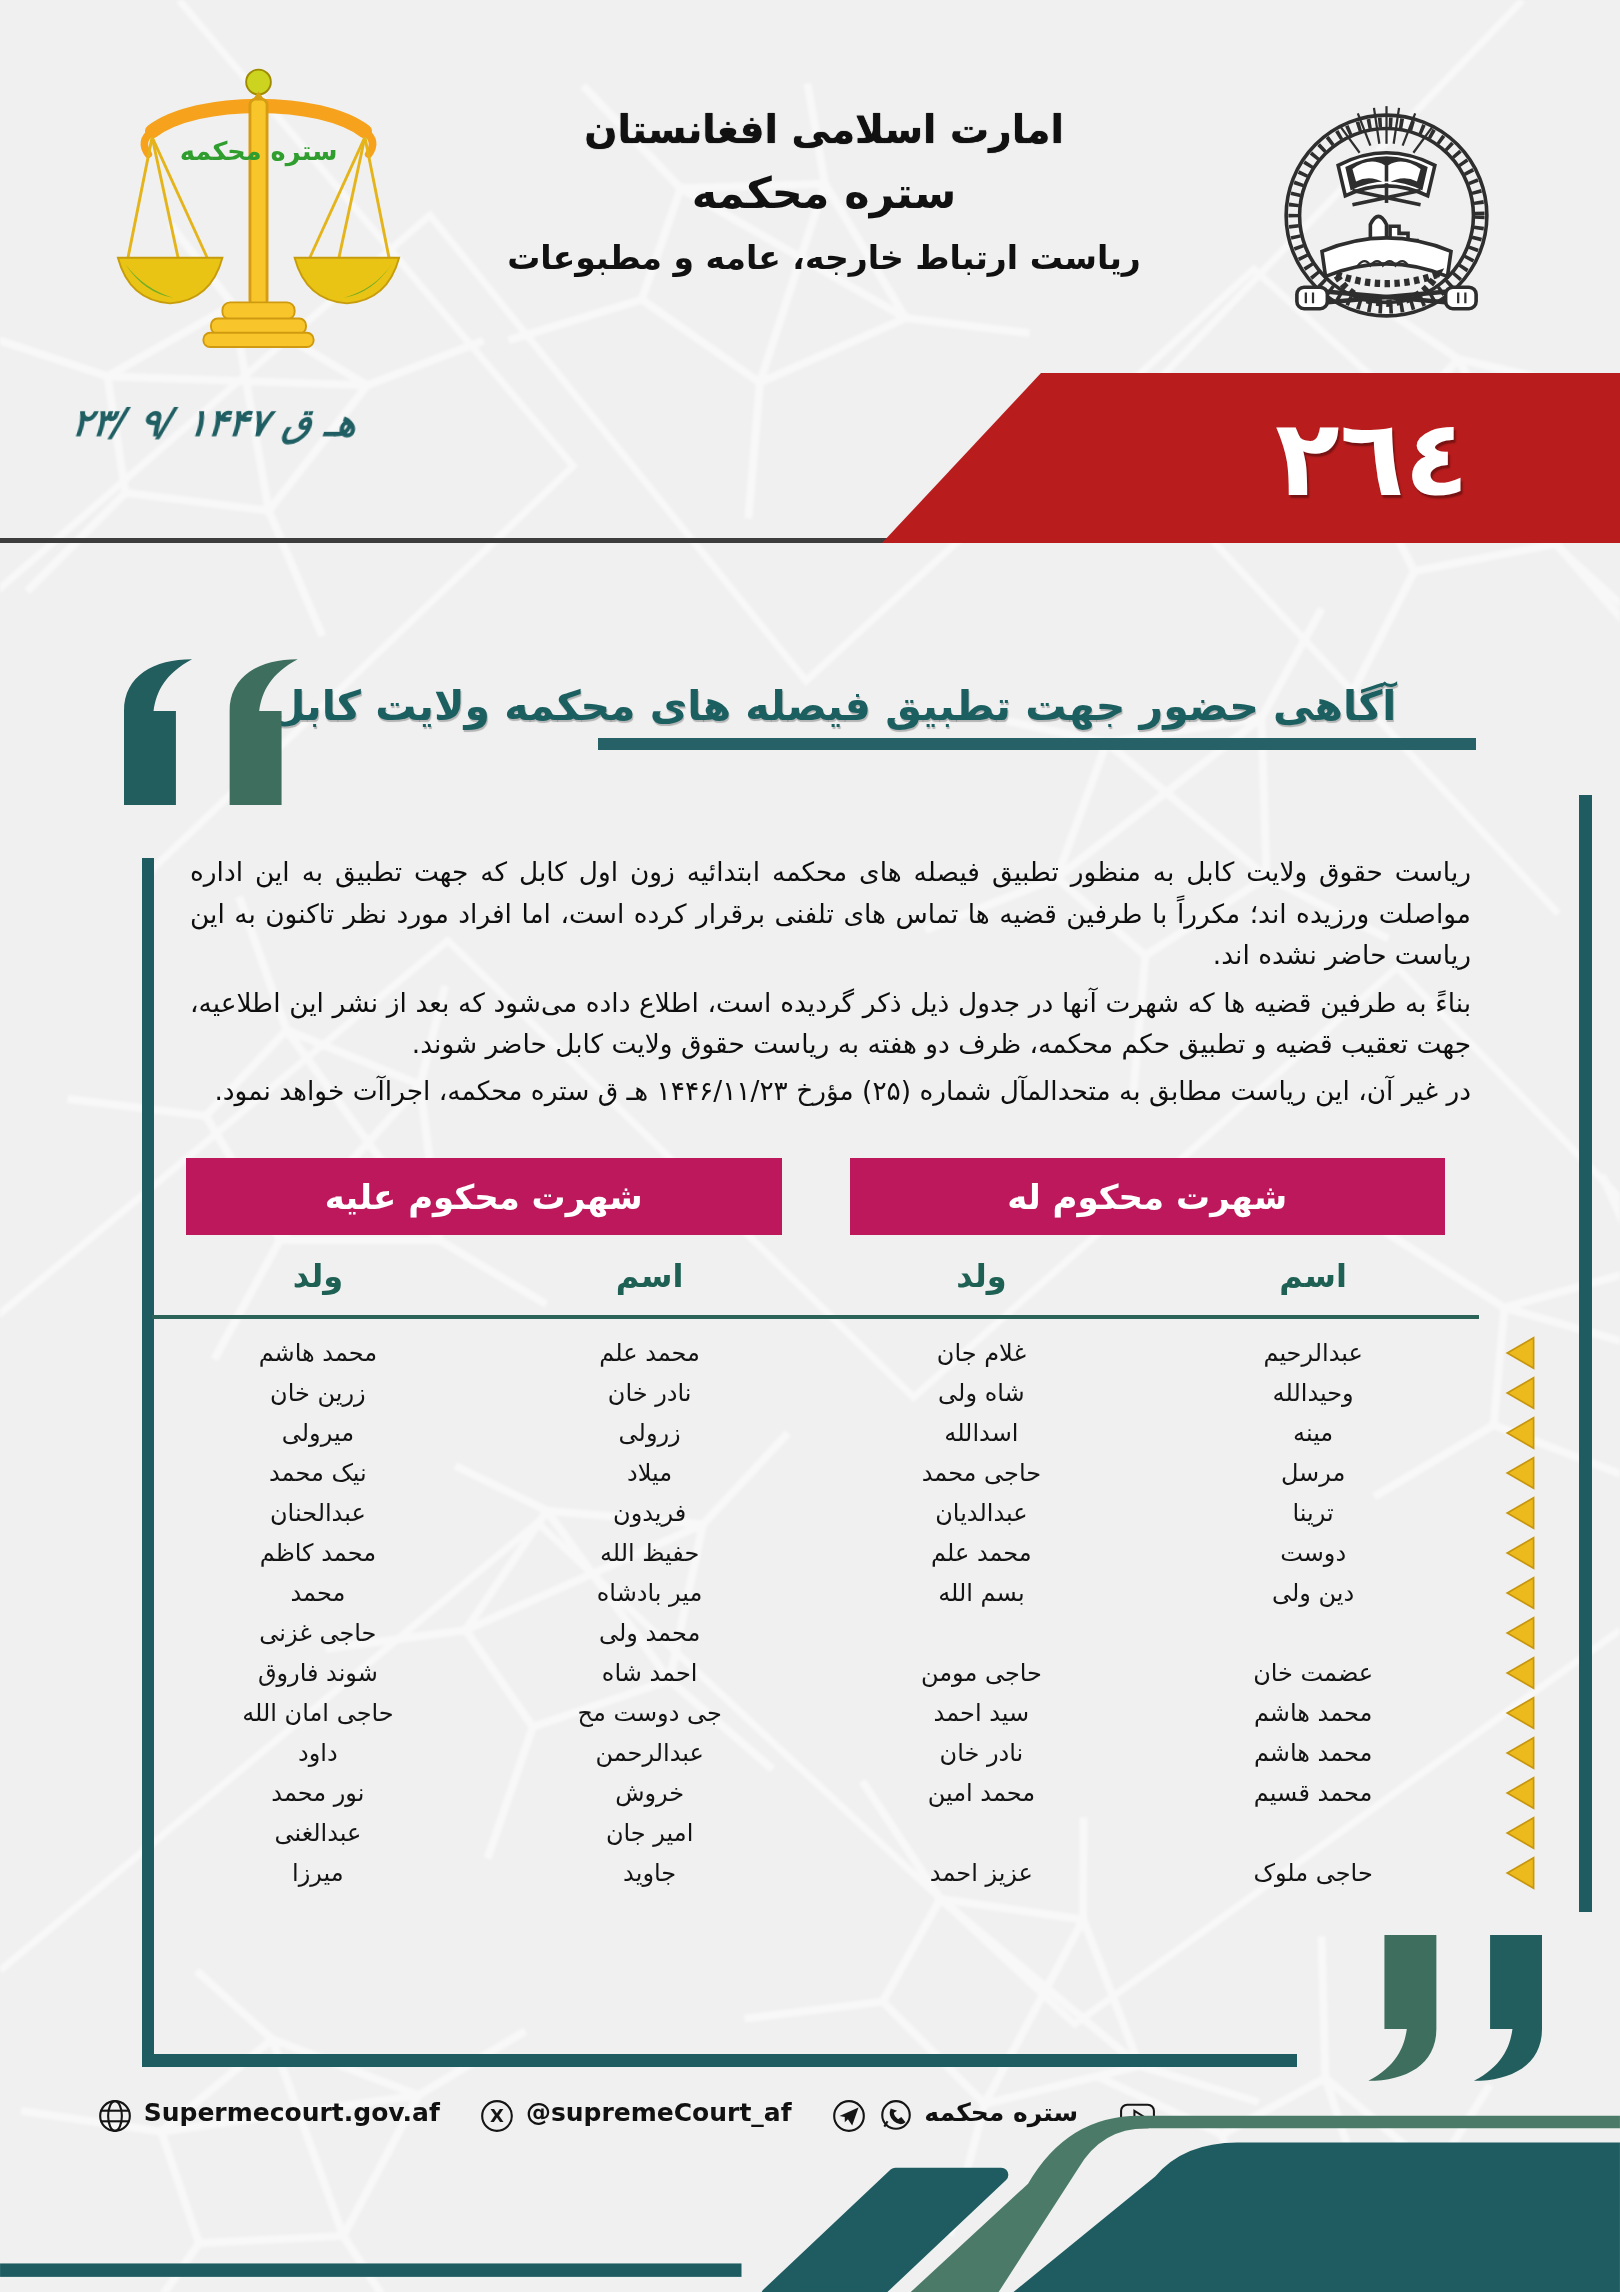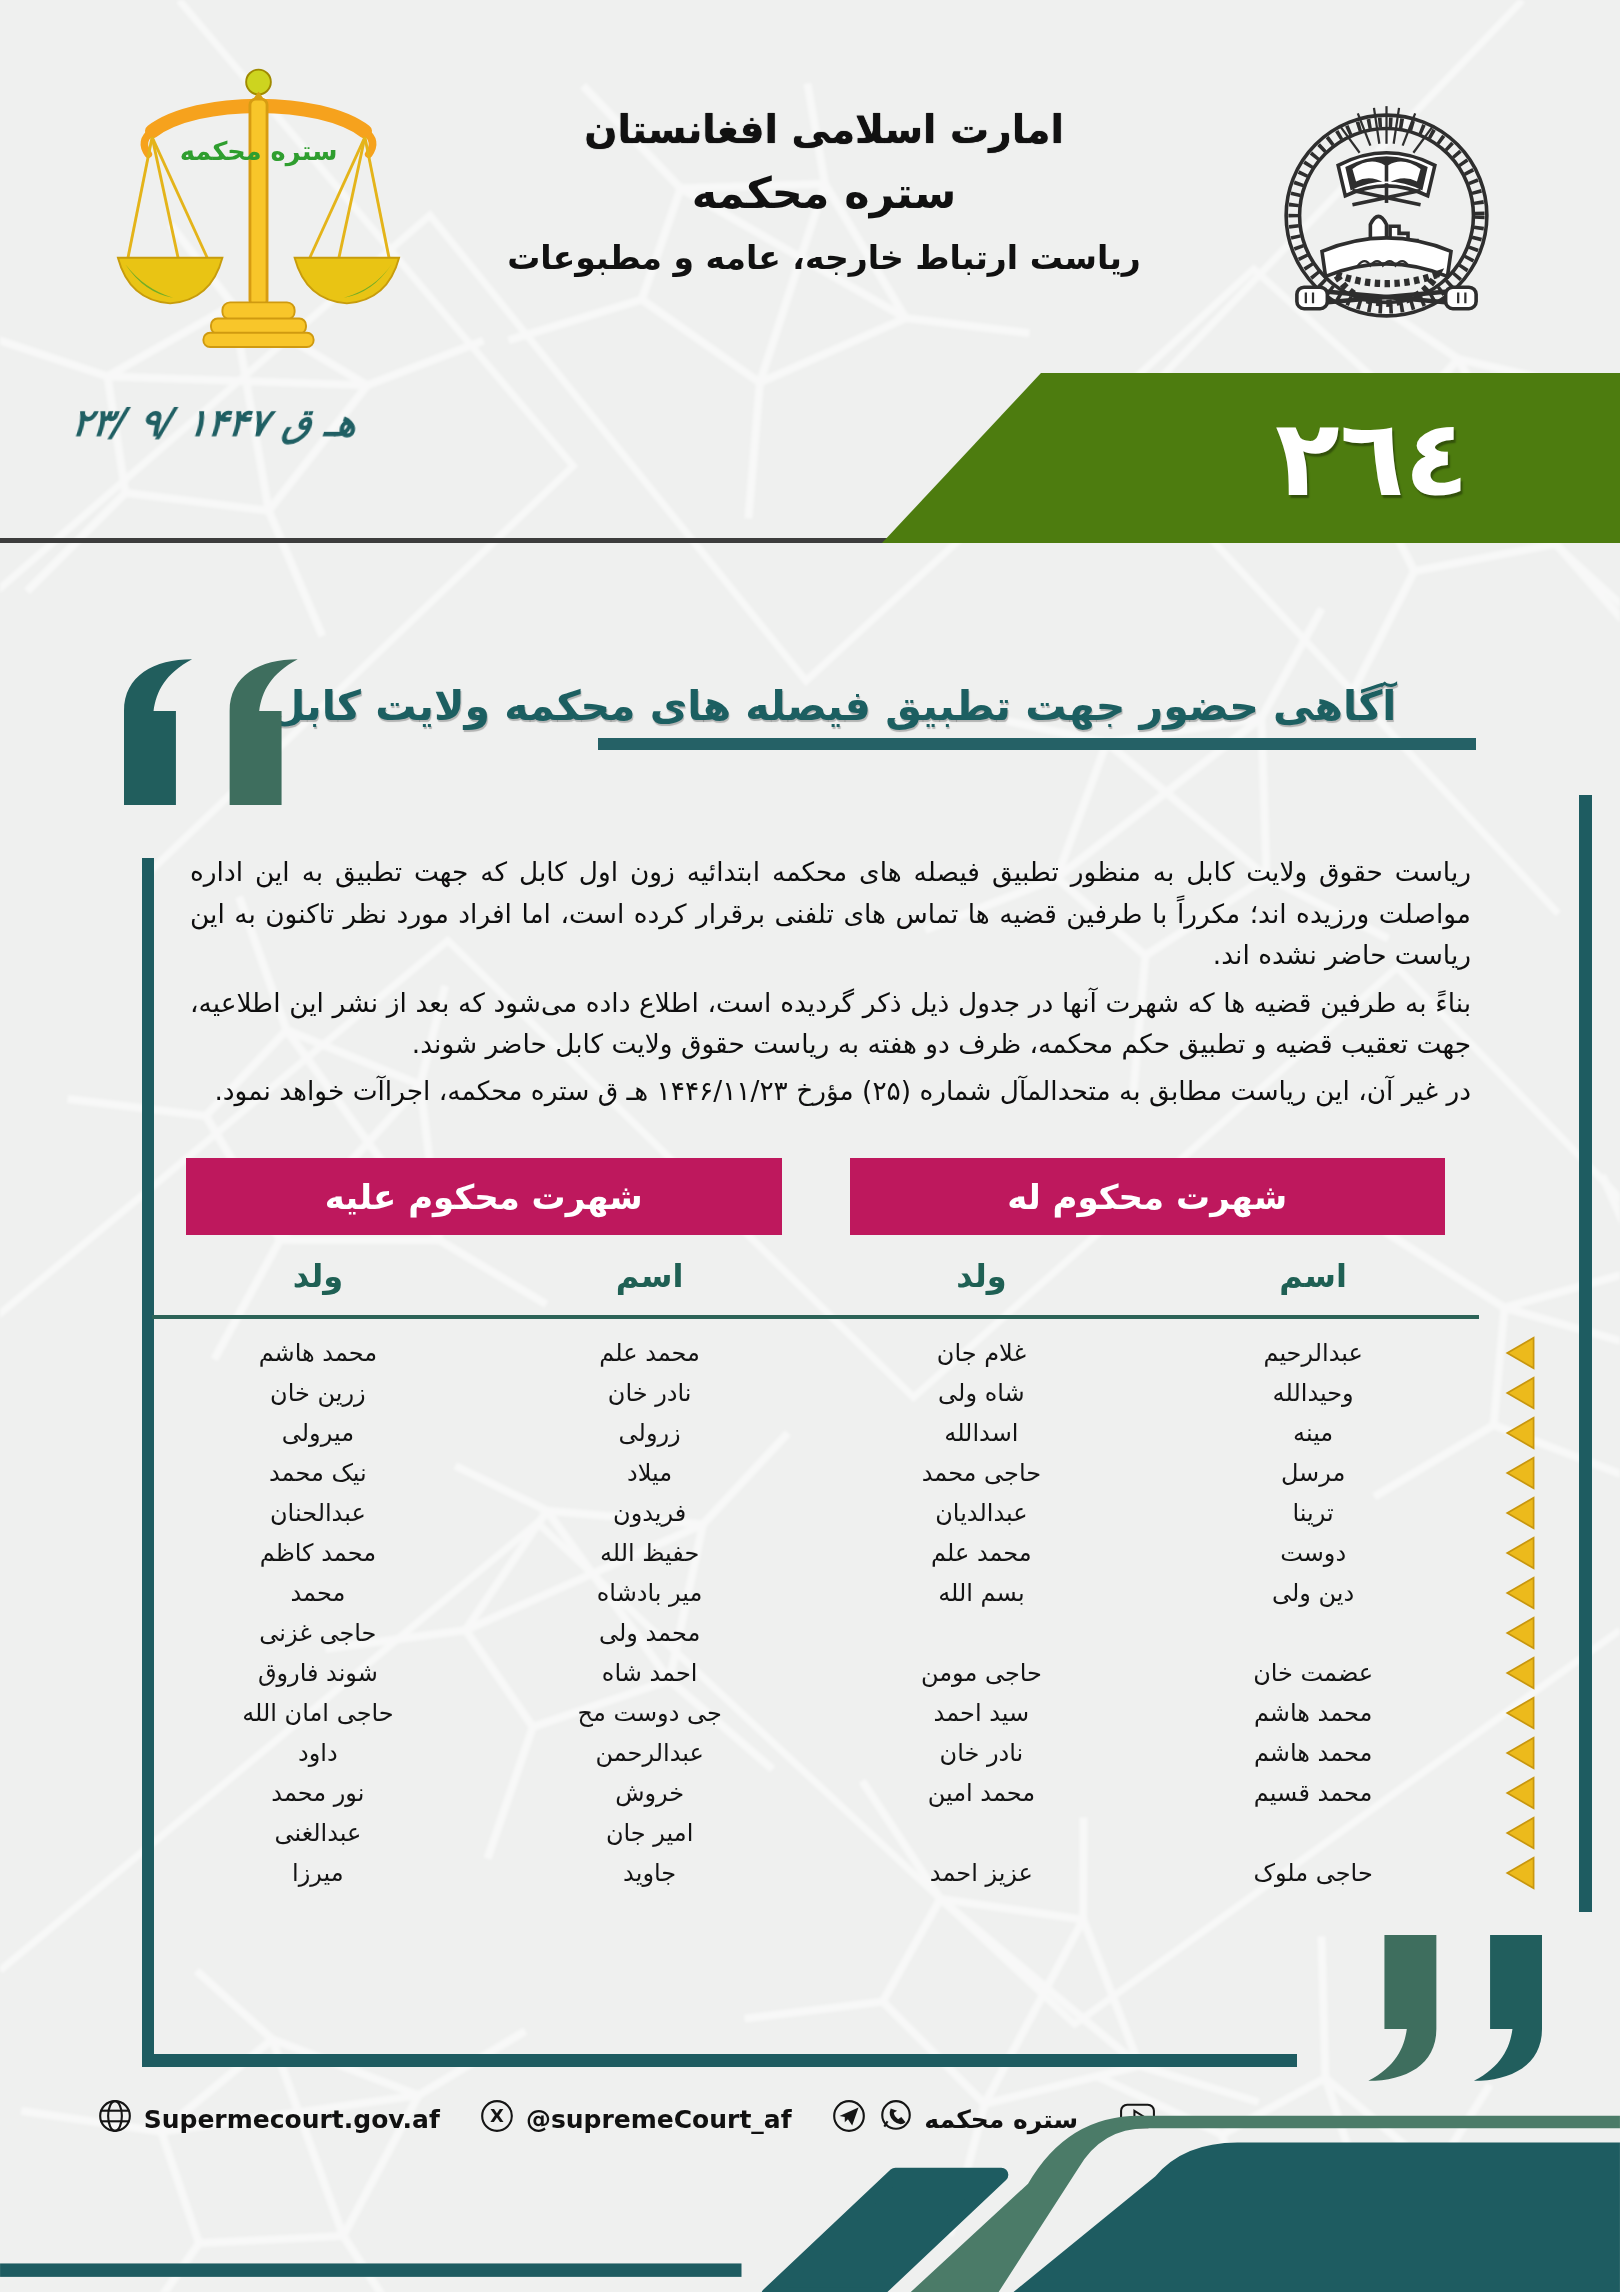--- a/index.html
+++ b/index.html
@@ -12,21 +12,21 @@
 
   .abs{position:absolute;}
 
   
   .hdr-center{left:466px;top:107px;width:716px;text-align:center;direction:rtl;color:#111;}
   .hdr-callig{font-size:39px;font-weight:700;letter-spacing:0.9px;text-shadow:0 0 0.9px #000;}
   .hdr-court{font-size:43px;font-weight:700;margin-top:16px;}
   .hdr-dir{font-size:33px;font-weight:700;margin-top:20px;}
 
   
-  .num-banner{left:882px;top:373px;width:738px;height:170px;background:#4d7c0f;
+  .num-banner{left:882px;top:373px;width:738px;height:170px;background:#b91c1c;
               clip-path:polygon(159px 0,100% 0,100% 100%,0 100%);
               display:flex;align-items:center;justify-content:center;}
   .num-banner span{color:#fff;font-size:106px;font-weight:700;direction:ltr;
                    padding-left:242px;text-shadow:1.8px 2.7px 1.8px rgba(0,0,0,.35);}
   .hline-dark{left:0;top:538px;width:905px;height:5.4px;background:#3d3d3d;}
   .issue-date{left:72px;top:401px;width:385px;font-size:38px;font-weight:700;font-style:italic;
               color:#1f5f63;direction:ltr;transform:skewX(-6deg);text-align:left;}
 
   
   .notice-title{left:188px;top:682px;width:1290px;text-align:center;direction:rtl;
@@ -57,21 +57,21 @@
   .colh{font-size:32px;font-weight:700;color:#1f6054;text-align:center;align-self:center;}
   .col-rule{left:152px;top:1315px;width:1327px;height:3.6px;background:#2c6358;}
   .trows{left:152px;top:1333px;width:1384px;}
   .trow{height:40px;align-items:center;}
   .cell{font-size:24px;color:#141414;text-align:center;direction:rtl;white-space:nowrap;}
   .bullet{display:flex;align-items:center;justify-content:flex-start;height:40px;}
 
   
   .social-row{left:97px;top:2092px;width:1308px;height:47px;display:flex;align-items:center;
               gap:19.7px;direction:ltr;}
-  .flink{display:flex;align-items:flex-end;gap:10.7px;margin-right:19.7px;}
+  .flink{display:flex;align-items:flex-start;gap:10.7px;margin-right:19.7px;}
   .flabel{font-size:25px;font-weight:600;color:#111;white-space:nowrap;direction:ltr;}
   .ficon{display:flex;align-items:center;}
 
   
   #footer-shapes,#logo-scales,#emblem,.qsvg{display:block;}
 </style>
 </head>
 <body>
 
 <div id="page">

